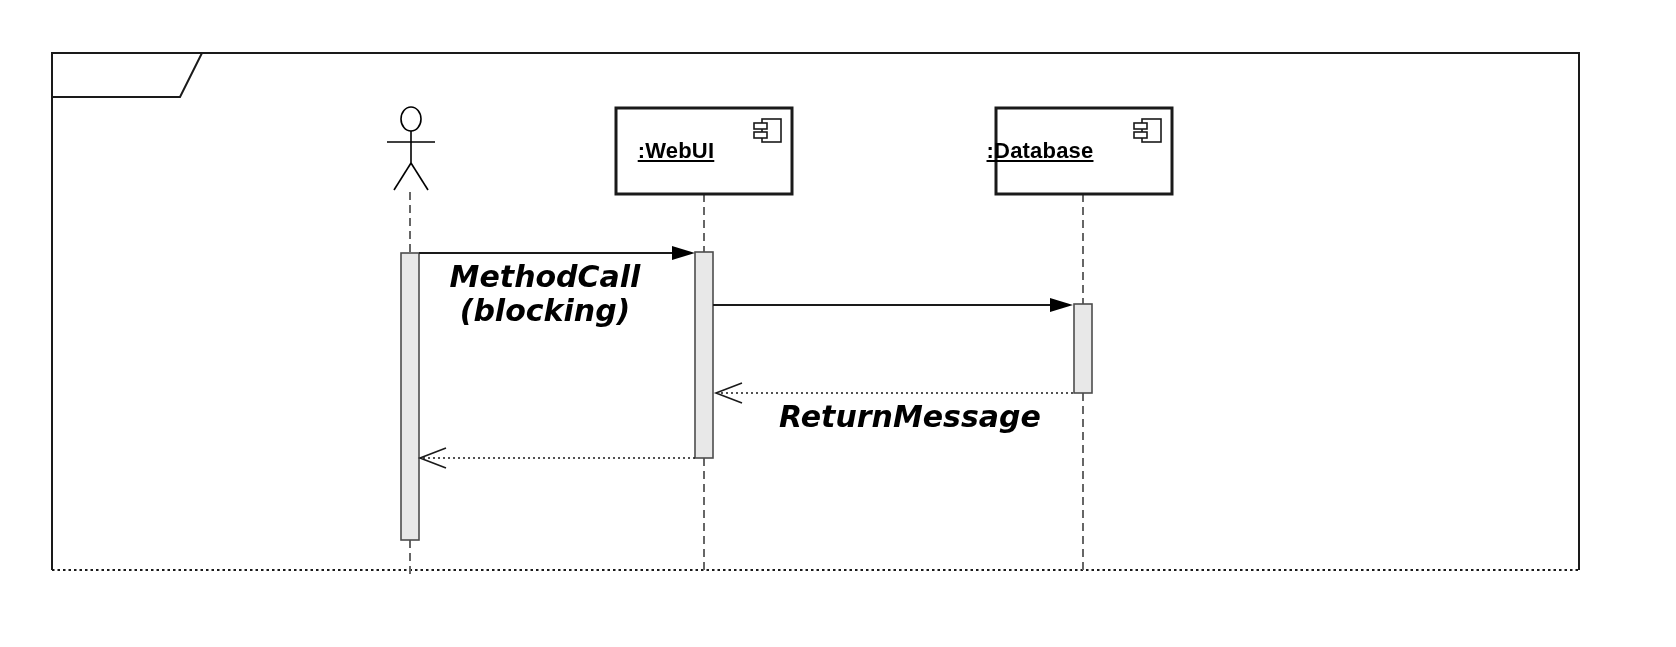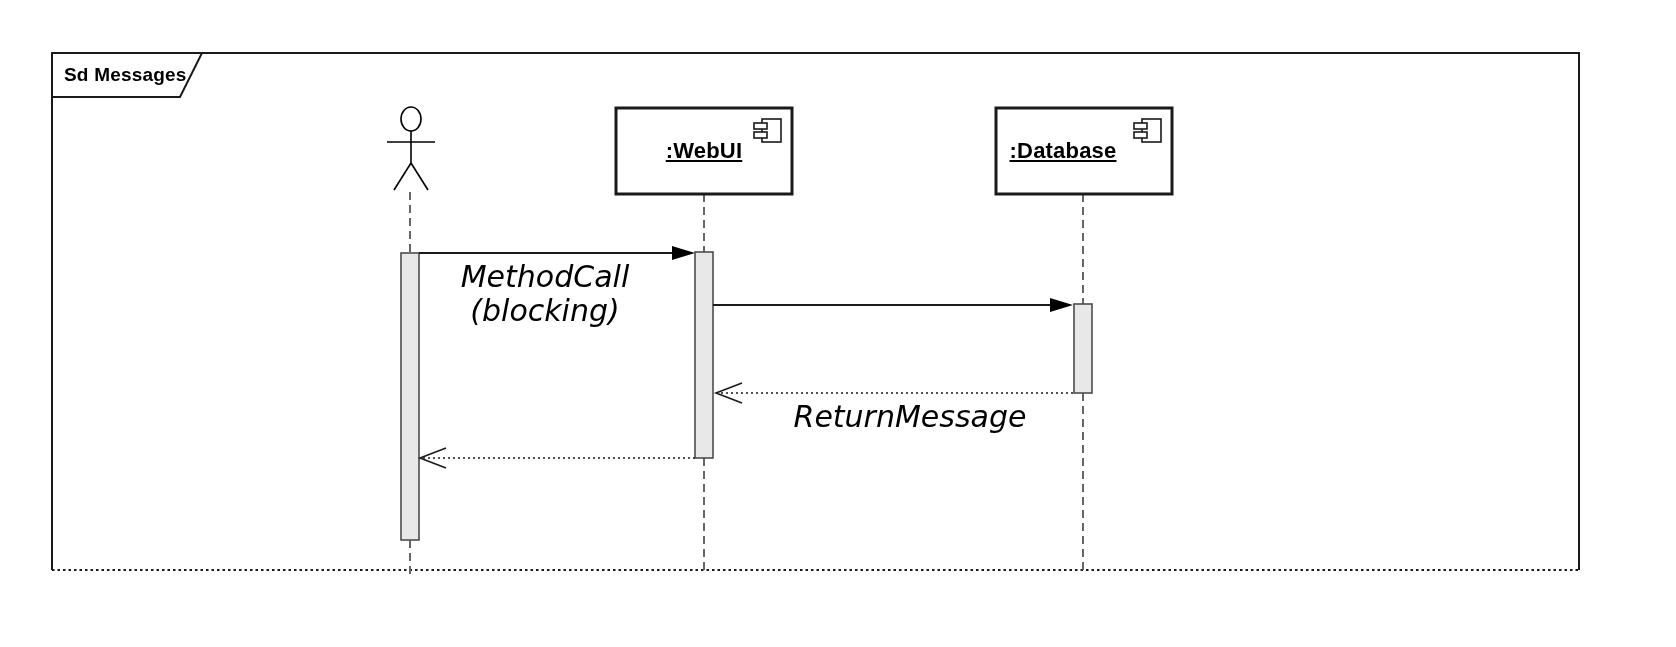--- a/index.html
+++ b/index.html
@@ -22,26 +22,26 @@
     font-size: 19px; font-weight: bold;
     letter-spacing: 0.2px;
   }
   .lifeline-label {
     width: 176px; height: 86px; top: 108px;
     display: flex; align-items: center; justify-content: center;
     font-size: 22px; font-weight: bold;
     text-decoration: underline;
     letter-spacing: 0.2px;
   }
-  .lifeline-label.webui { left: 616px; }
-  .lifeline-label.database { left: 975px; }
+  .lifeline-label.webui { left: 588px; }
+  .lifeline-label.database { left: 952px; }
 
   .msg-label {
     font-family: "DejaVu Sans", sans-serif;
-    font-size: 30px; font-weight: normal; font-style: italic;
+    font-size: 30px; font-weight: bold; font-style: italic;
     line-height: 34px;
     text-align: center;
     white-space: pre-line;
   }
   .msg-label.call1 { left: 404px; top: 260px; width: 282px; }
   .msg-label.return1 { left: 758px; top: 400px; width: 304px; text-align: center; }
 </style>
 </head>
 <body>
 
@@ -111,21 +111,20 @@
       <line x1="1073" y1="393" x2="719" y2="393" stroke="#1a1a1a" stroke-width="1.7" stroke-dasharray="2 3"></line>
       <path d="M742 383 L716 393 L742 403" fill="none" stroke="#1a1a1a" stroke-width="1.6"></path>
     </g>
 
     <g>
       <line x1="695" y1="458" x2="423" y2="458" stroke="#1a1a1a" stroke-width="1.7" stroke-dasharray="2 3"></line>
       <path d="M446 448 L420 458 L446 468" fill="none" stroke="#1a1a1a" stroke-width="1.6"></path>
     </g>
   </svg>
 
-  <div class="overlay frame-title">Sd Messages</div>
 
   <div class="overlay lifeline-label webui">:WebUI</div>
 
   <div class="overlay lifeline-label database">:Database</div>
 
   <div class="overlay msg-label call1">MethodCall
 (blocking)</div>
 
   <div class="overlay msg-label return1">ReturnMessage</div>
 

